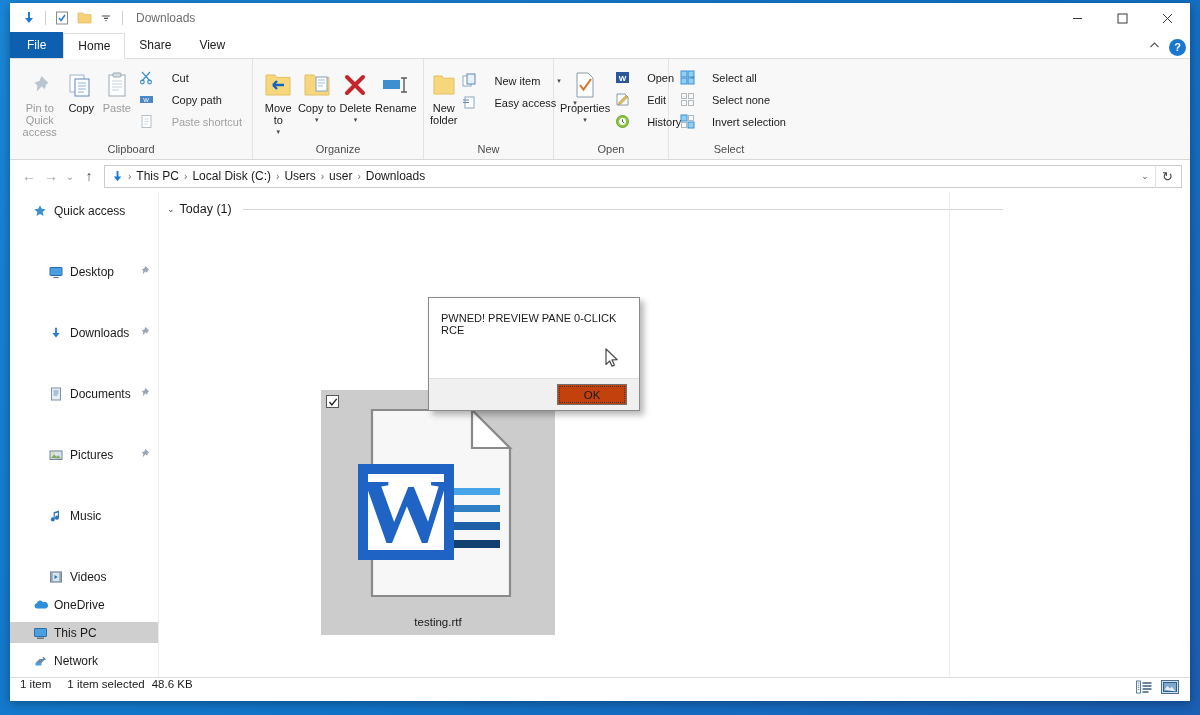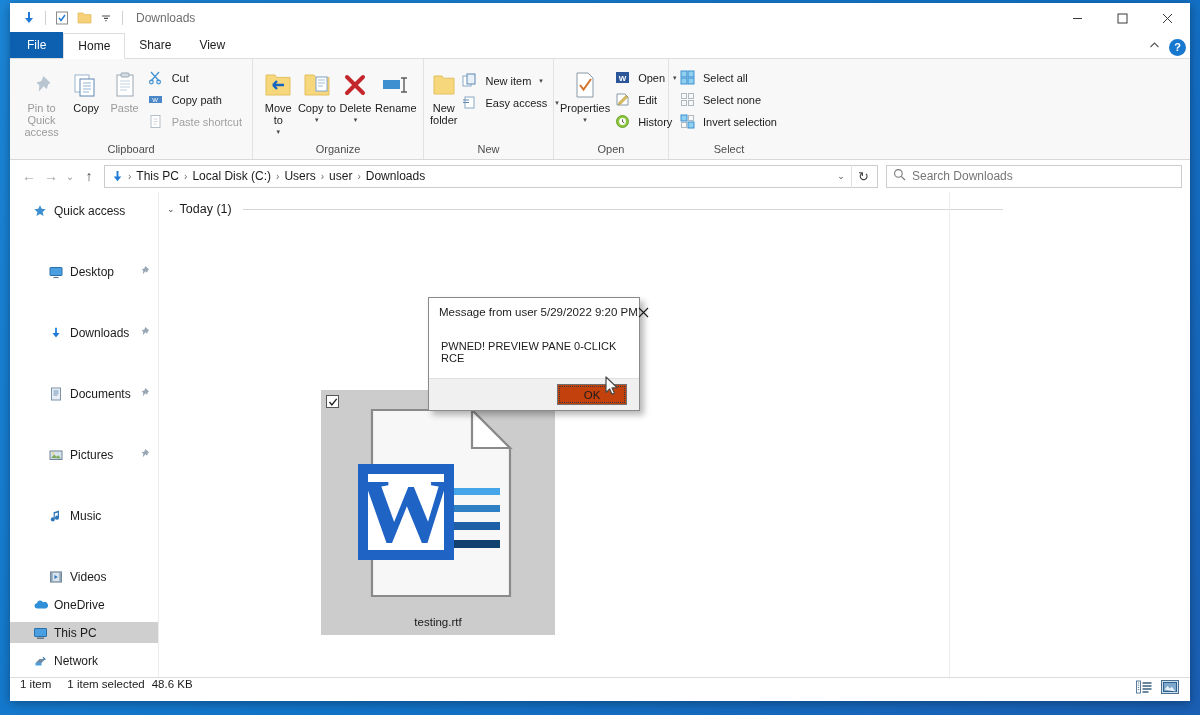--- a/index.html
+++ b/index.html
@@ -104,21 +104,21 @@
   .bigbtn {
     display: flex; flex-direction: column; align-items: center;
     width: 60px; padding-top: 4px;
     font-size: 11px; color: #1b1b1b; text-align: center;
     line-height: 12px;
   }
   .bigbtn .ic { height: 34px; display: flex; align-items: center; justify-content: center; }
   .bigbtn.dim { color: #9a9a9a; }
   .smallcol { display: flex; flex-direction: column; padding-top: 3px; gap: 1px; }
   .smallbtn {
-    display: flex; align-items: center; gap: 8px;
+    display: flex; align-items: center; gap: 17px;
     font-size: 11px; color: #1b1b1b; height: 21px; padding: 0 4px;
     white-space: nowrap;
   }
   .smallbtn.dim { color: #a0a0a0; }
   .smallbtn .ic { width: 16px; height: 16px; display: flex; align-items: center; justify-content: center; }
   .caret { font-size: 7px; color: #4a4a4a; }
 
   
   .addrbar {
     height: 32px; background: #ffffff;
@@ -562,29 +562,20 @@
         <span class="crumbsep">›</span>
         <span class="crumb">Users</span>
         <span class="crumbsep">›</span>
         <span class="crumb">user</span>
         <span class="crumbsep">›</span>
         <span class="crumb">Downloads</span>
       </div>
       <span class="crumb-dd">⌄</span>
       <span class="refresh">↻</span>
     </div>
-    <div class="searchbox">
-      <span>
-        <svg width="13" height="13" viewBox="0 0 13 13">
-            <circle cx="5.4" cy="5.4" r="3.8" fill="none" stroke="#777" stroke-width="1.1"></circle>
-            <path d="M8.3 8.3L12 12" stroke="#777" stroke-width="1.1"></path>
-          </svg>
-      </span>
-      <span class="ph">Search Downloads</span>
-    </div>
   </div>
 
   <div class="body">
 
     <div class="navpane">
 
       <div class="nav-item">
         <span class="ic">
           <svg width="14" height="14" viewBox="0 0 14 14">
               <path d="M7 1.2l1.7 3.6 3.9.5-2.9 2.7.8 3.9L7 10l-3.5 1.9.8-3.9L1.4 5.3l3.9-.5z" fill="#3d8fd0"></path>
@@ -764,28 +755,20 @@
             <rect x="0.5" y="0.5" width="17" height="13" fill="#cfe0ee" stroke="#4a6f90"></rect>
             <rect x="2.5" y="2.5" width="13" height="9" fill="#7fa9cc" stroke="#2f5f8c"></rect>
             <path d="M3.5 9.5l3-3.6 2.4 2.6 2-1.8 3.6 4.8z" fill="#e8f0f6"></path>
           </svg>
       </span>
     </span>
   </div>
 </div>
 
 <div class="dialog">
-  <div class="dlg-title">
-    <span class="t">Message from user 5/29/2022 9:20 PM</span>
-    <span class="dlg-close">
-      <svg width="11" height="11" viewBox="0 0 11 11">
-          <path d="M1 1l9 9M10 1l-9 9" stroke="#1b1b1b" stroke-width="1.1"></path>
-        </svg>
-    </span>
-  </div>
   <div class="dlg-body">
     <span>PWNED! PREVIEW PANE 0-CLICK RCE</span>
     <span class="cursor">
       <svg width="15" height="21" viewBox="0 0 15 21">
           <path d="M1 1l0 15.5 3.7-3.6 2.3 5.3 2.4-1.1-2.3-5.2 5.1-.2z" fill="#ffffff" stroke="#4a4a4a" stroke-width="1.2" stroke-linejoin="round"></path>
         </svg>
     </span>
   </div>
   <div class="dlg-foot">
     <div class="dlg-ok">OK</div>

